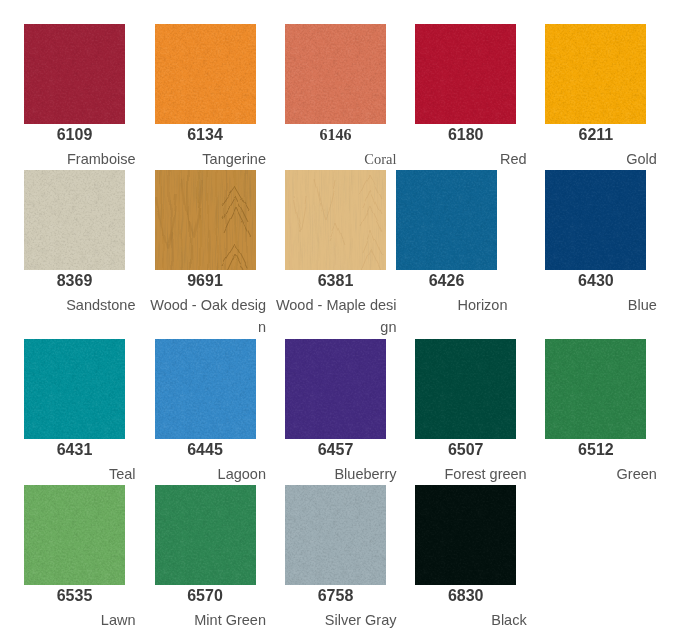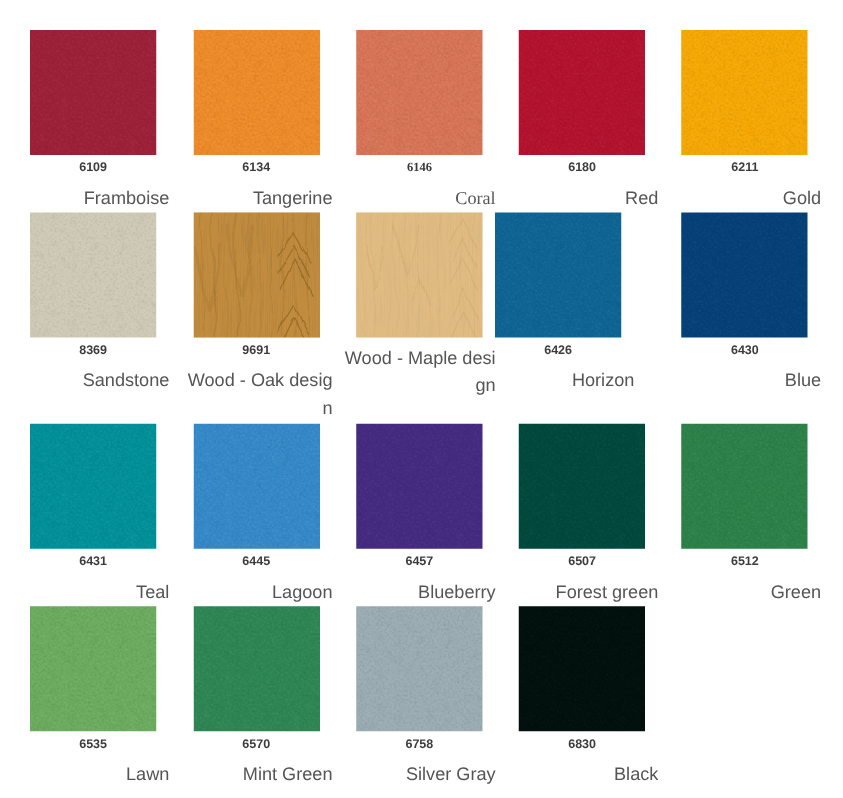--- a/index.html
+++ b/index.html
@@ -3,21 +3,21 @@
 <meta charset="utf-8">
 <title>Colour swatch grid</title>
 <style>
   html,body{margin:0;padding:0;}
   body{width:674px;height:638px;background:#ffffff;
        font-family:"Liberation Sans",sans-serif;overflow:hidden;}
   #grid{position:relative;width:674px;height:638px;}
   .cell{position:absolute;width:122px;margin-left:-10.5px;}
   .swatch{width:101px;height:100px;position:relative;overflow:hidden;margin:0 10.5px;}
   .ov{position:absolute;left:0;top:0;width:101px;height:100px;display:block;}
-  .code{font-size:10px;font-weight:bold;color:#3c3c3c;text-align:center;line-height:15px;margin-top:2.5px;}
+  .code{font-size:16px;font-weight:bold;color:#3c3c3c;text-align:center;line-height:15px;margin-top:2.5px;}
   .name{font-size:14.5px;color:#555555;text-align:right;line-height:22px;margin-top:6px;word-break:break-all;}
   #defs{position:absolute;width:0;height:0;overflow:hidden;}
 </style>
 </head>
 <body style="background: rgb(255, 255, 255);">
 
 <svg id="defs" xmlns="http://www.w3.org/2000/svg" aria-hidden="true">
  <defs>
   <filter id="grainDark" x="0" y="0" width="100%" height="100%">
     <feTurbulence type="fractalNoise" baseFrequency="0.55" numOctaves="2" seed="7" stitchTiles="stitch" result="t"></feTurbulence>
@@ -245,20 +245,21 @@
               <path d="M77 82 L86 60 L97 86"></path>
               <path d="M76 100 L85 78 L97 104"></path>
               <path d="M8 26 Q11 48 15 62 Q19 48 21 26"></path>
               <path d="M30 8 Q35 34 40 50 Q46 34 50 10"></path>
               <path d="M44 70 L51 54 L59 74"></path>
             </g>
             <rect width="101" height="100" filter="url(#woodFineMaple)" opacity="0.5"></rect>
           </g>
         </svg>
       </div>
+      <div class="code">6381</div>
       <div class="name">Wood - Maple design</div>
     </div>
     <div class="cell" style="left: 396px; top: 170px;">
       <div class="swatch" style="background: rgb(15, 100, 147);">
         <svg class="ov" style="opacity:0.152">
           <rect width="101" height="100" filter="url(#grainDark)"></rect>
         </svg>
         <svg class="ov" style="opacity:0.152">
           <rect width="101" height="100" filter="url(#grainLight)"></rect>
         </svg>

